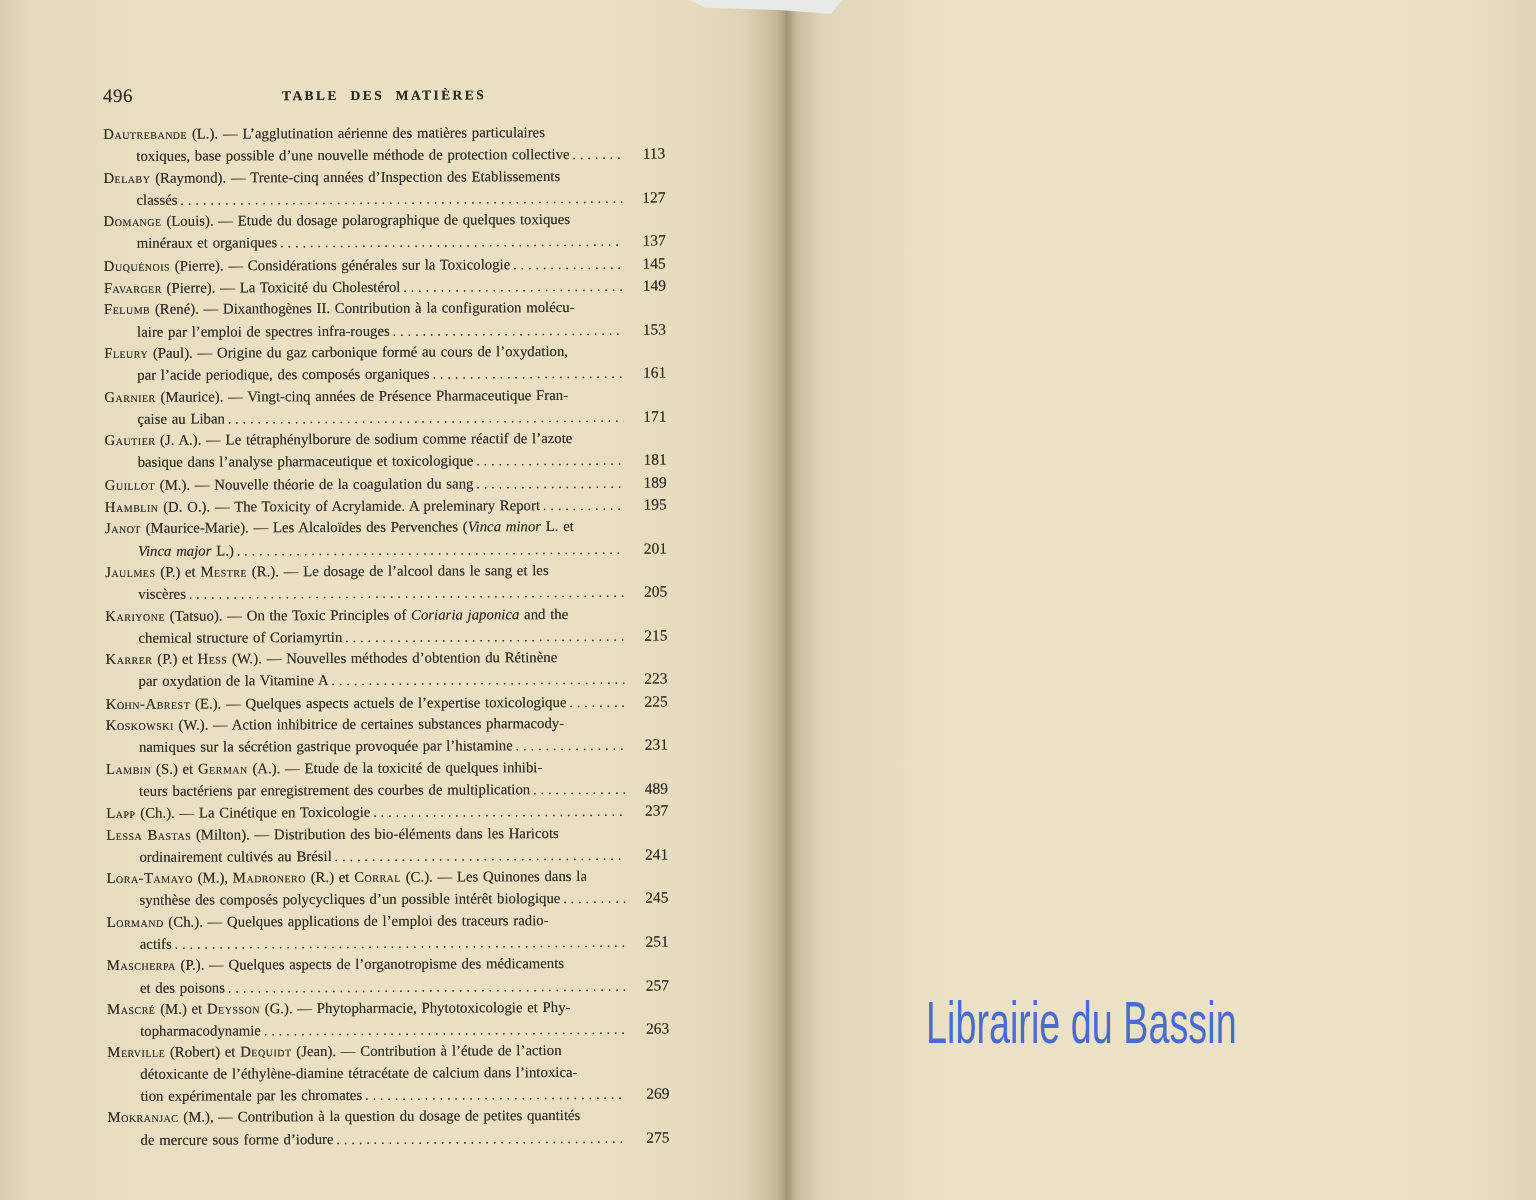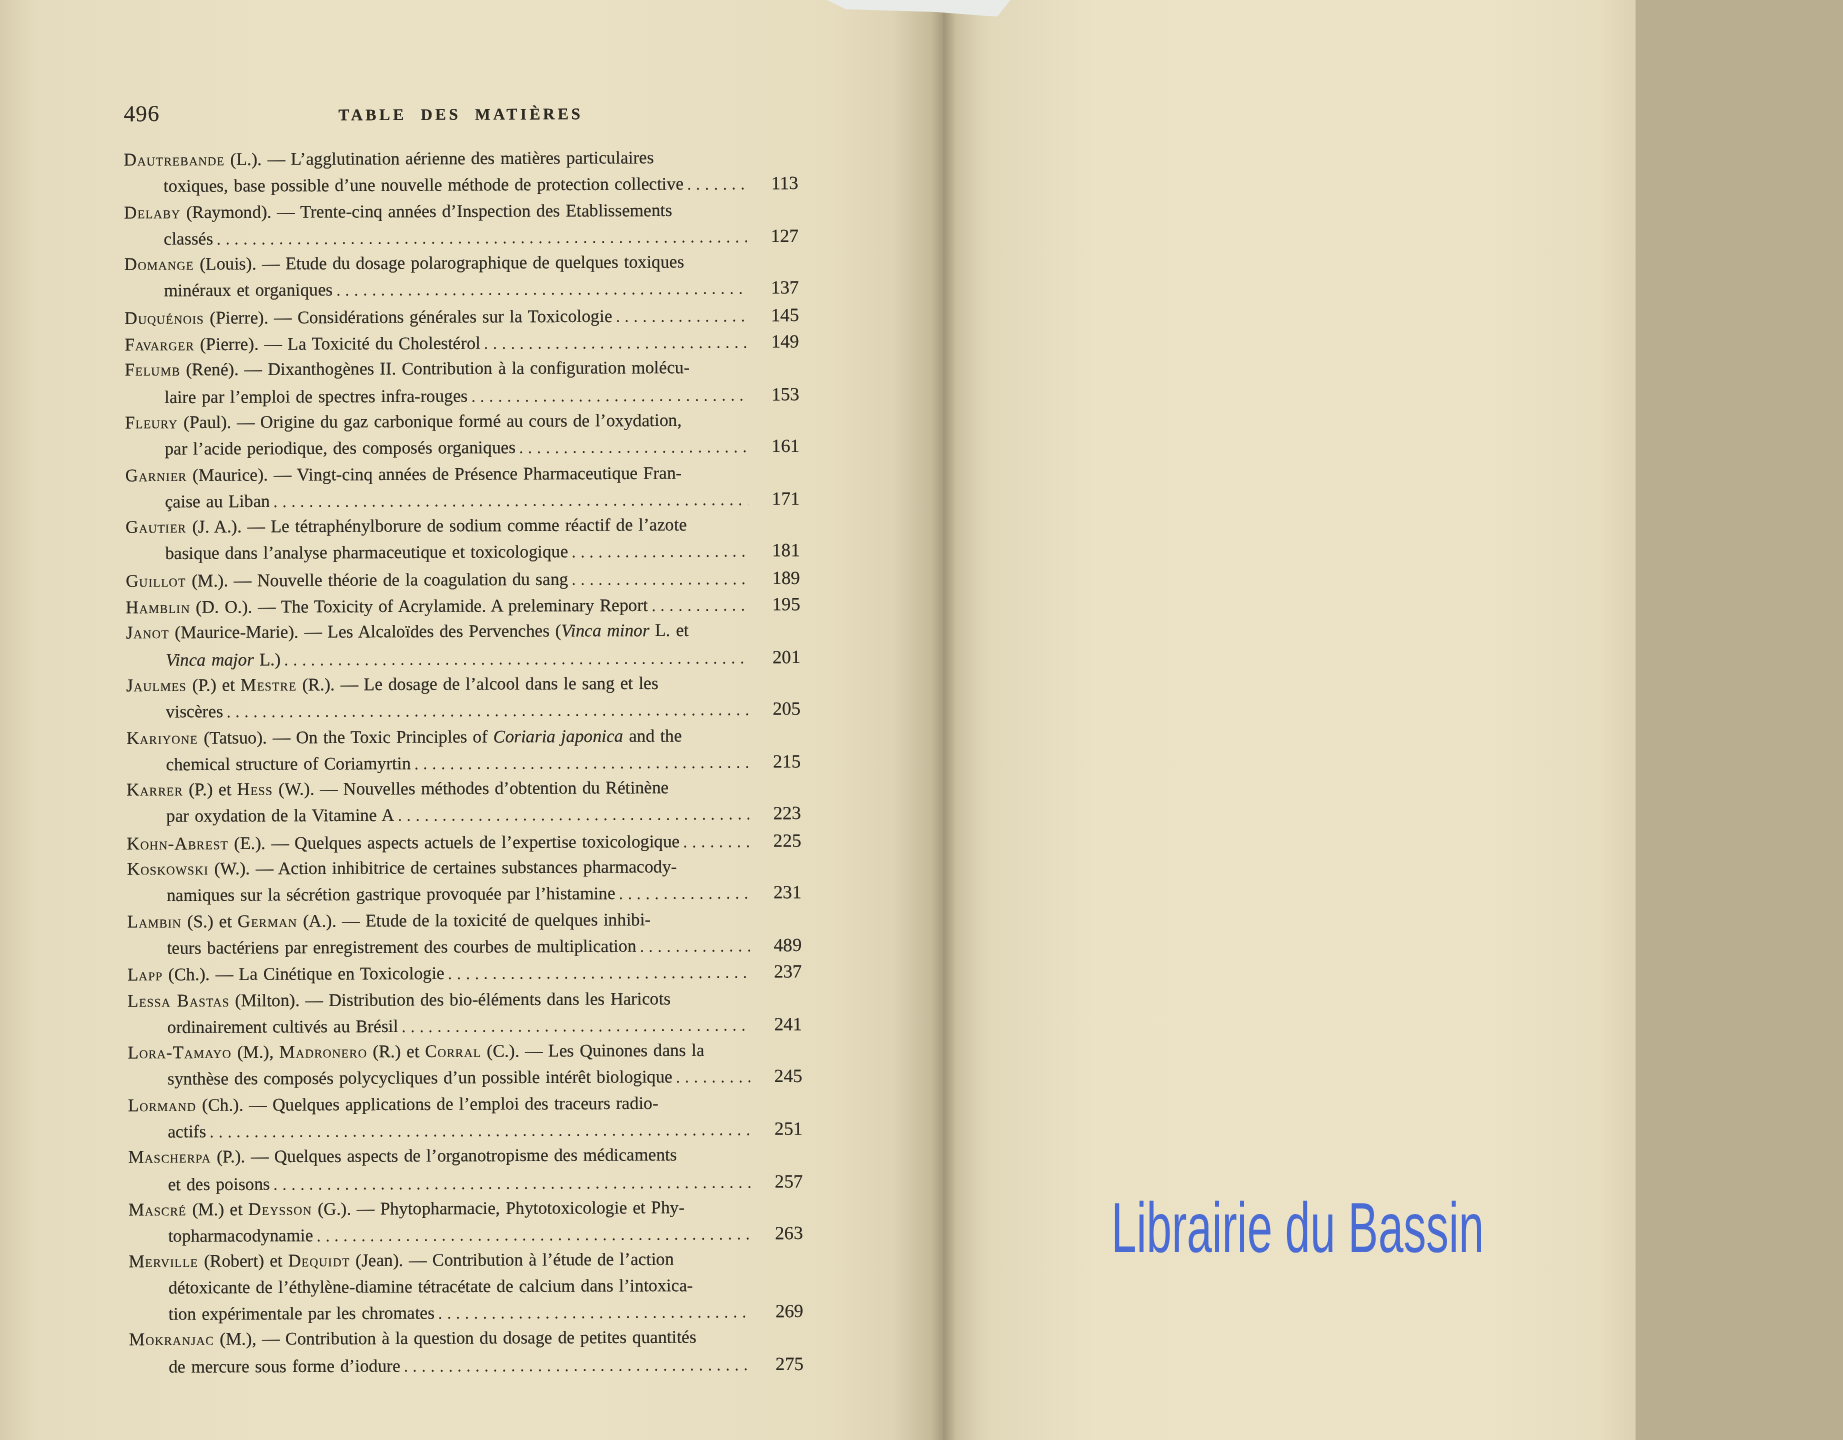--- a/index.html
+++ b/index.html
@@ -1,17 +1,17 @@
 <!DOCTYPE html>
 <html><head>
 <meta charset="utf-8">
 <style>
   html,body{margin:0;padding:0;}
   body{background:#b9ae8f;}
-  .scene{position:relative;width:1363px;height:1200px;overflow:hidden;background:#cfc5a6;}
+  .scene{position:relative;width:1536px;height:1200px;overflow:hidden;background:#cfc5a6;}
   .page{position:absolute;top:0;bottom:0;}
   .page.pl{left:0;width:786px;
     background:linear-gradient(90deg,#d7cdae 0%,#e5dcbf 4%,#eae1c4 30%,#eae1c5 60%,#e6dcbe 88%,#d8cdad 100%);}
   .page.pr{left:786px;right:0;
     background:linear-gradient(90deg,#cec3a3 0%,#e0d6b8 5%,#ebe2c6 22%,#ece3c7 78%,#e6dcbe 95%,#ddd2b3 100%);}
   .gutter{position:absolute;top:0;bottom:0;left:744px;width:80px;pointer-events:none;
     background:linear-gradient(90deg,rgba(110,96,60,0) 0%,rgba(104,92,58,0.18) 40%,rgba(70,60,34,0.34) 53%,rgba(110,96,60,0.10) 66%,rgba(110,96,60,0) 100%);}
   .sliver{position:absolute;left:686px;top:0;width:156px;height:14px;background:#e9ebe8;
     clip-path:polygon(2% 0,100% 0,93% 100%,60% 72%,12% 55%);}
   .vignette{position:absolute;inset:0;pointer-events:none;

